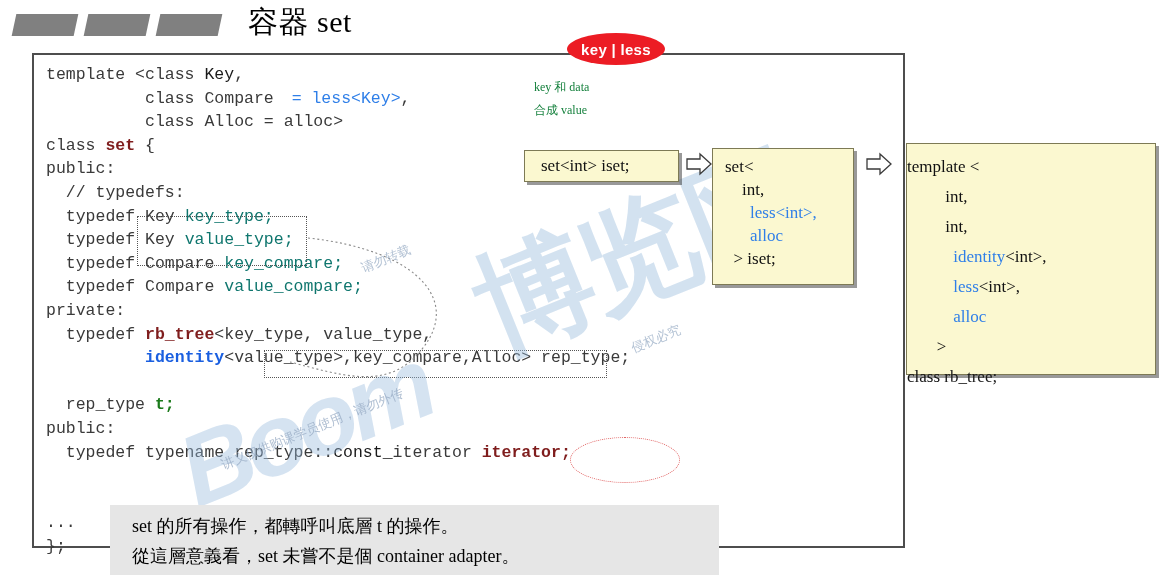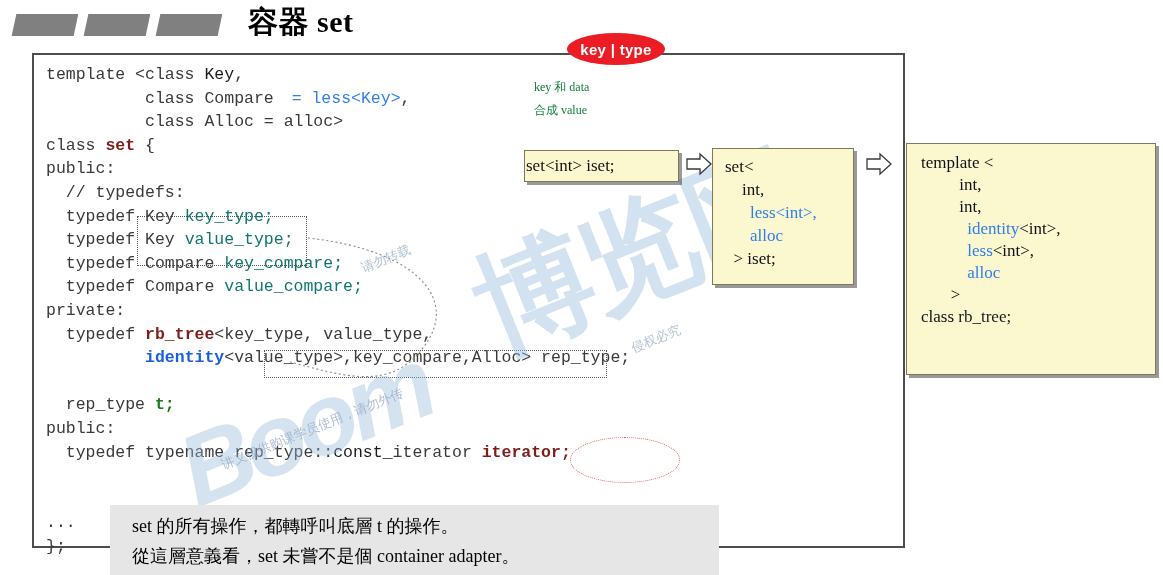--- a/index.html
+++ b/index.html
@@ -27,21 +27,21 @@
     width: 62px; height: 22px;
     background: #808080;
   }
   .bullet-bar.b1 { left: 14px;  transform: skewX(-12deg); }
   .bullet-bar.b2 { left: 86px;  transform: skewX(-12deg); }
   .bullet-bar.b3 { left: 158px; transform: skewX(-12deg); }
   #page-title {
     position: absolute;
     left: 248px; top: 2px;
     font-size: 30px;
-    font-weight: bold;
+    font-weight: normal;
     color: #000000;
     white-space: nowrap;
     letter-spacing: 0.5px;
   }
 
   
   #code-frame {
     position: absolute;
     left: 32px; top: 53px;
     width: 873px; height: 495px;
@@ -136,36 +136,36 @@
     box-sizing: border-box;
     font-family: "Liberation Serif", "DejaVu Serif", serif;
     color: #111111;
     z-index: 5;
   }
   #ybox-decl {
     left: 524px; top: 150px;
     width: 155px; height: 32px;
     font-size: 17px;
     display: flex; align-items: center;
-    padding-left: 1px;
+    padding-left: 16px;
   }
   #ybox-set {
     left: 712px; top: 148px;
     width: 142px; height: 137px;
     font-size: 17px;
     line-height: 23px;
     padding: 6px 0 6px 12px;
     white-space: pre;
   }
   #ybox-rbtree {
     left: 906px; top: 143px;
     width: 250px; height: 232px;
     font-size: 17px;
-    line-height: 22px;
-    padding: 8px 0 0 14px;
+    line-height: 30px;
+    padding: 8px 0 0 0;
     white-space: pre;
   }
 
   
   .harrow { position: absolute; z-index: 5; }
   #arrow-1 { left: 686px; top: 152px; }
   #arrow-2 { left: 866px; top: 152px; }
 
   
   #footnote {
@@ -253,21 +253,21 @@
 
   <div class="dotbox" id="dotbox-typedefs"></div>
   <div class="dotbox" id="dotbox-rbtree"></div>
 
   <svg id="connector" viewBox="0 0 340 190">
     <path d="M 18 28 C 130 40, 180 95, 122 150 C 90 178, 50 165, 0 152" fill="none" stroke="#8a8a8a" stroke-width="1.1" stroke-dasharray="2,2.6"></path>
   </svg>
 
   <div id="const-ellipse"></div>
 
-  <div id="key-data-oval">key | type</div>
+  <div id="key-data-oval">key | less</div>
   <div id="key-data-note">key 和 data
 合成 value</div>
 
   <div class="ybox" id="ybox-decl">
     <span>set&lt;int&gt; iset;</span>
   </div>
 
   <svg class="harrow" id="arrow-1" width="26" height="24" viewBox="0 0 26 24">
     <path d="M1 7 L14 7 L14 2 L25 12 L14 22 L14 17 L1 17 Z" fill="#ffffff" stroke="#3a3a3a" stroke-width="1.3" stroke-linejoin="miter"></path>
   </svg>

